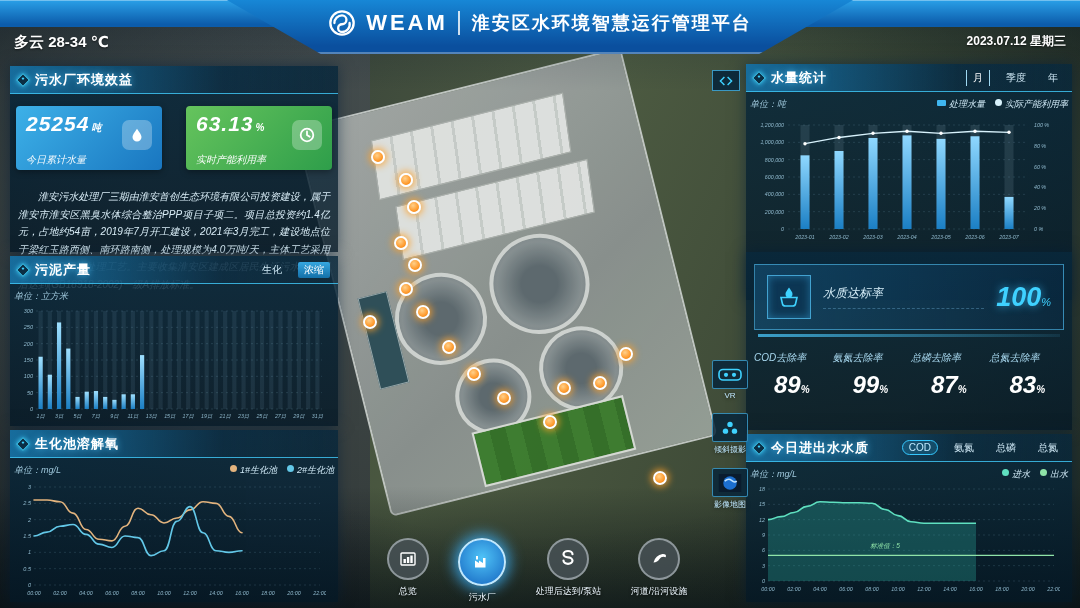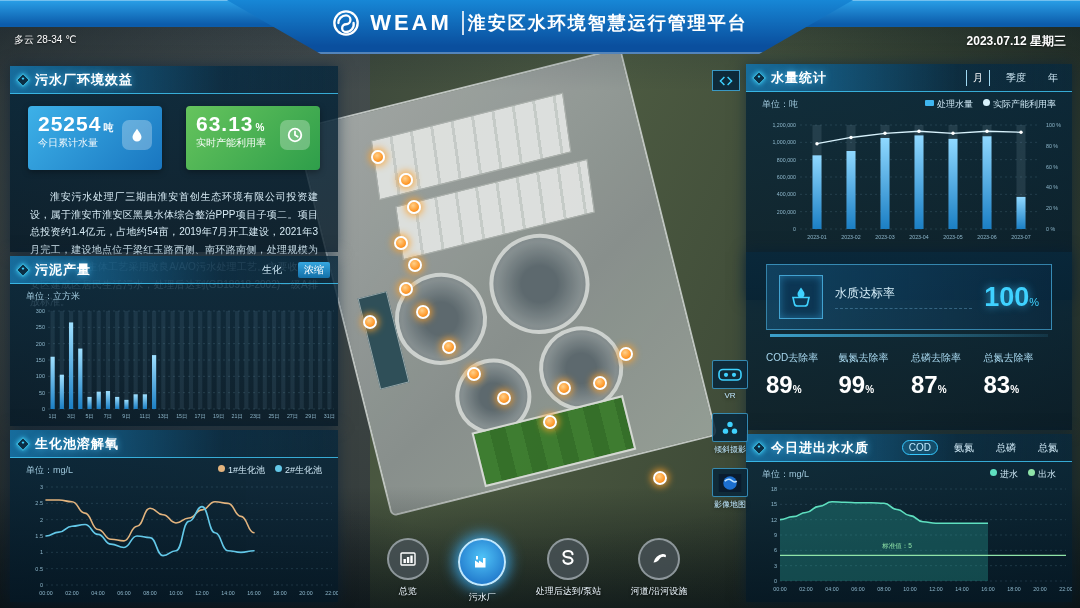--- a/index.html
+++ b/index.html
@@ -33,49 +33,49 @@
   
   .header{position:absolute;left:0;top:0;width:100%;height:56px;z-index:30;}
   .header-strip{position:absolute;left:0;top:0;width:100%;height:27px;
     background:linear-gradient(180deg,#2aa0e8,#0c5cab 90%);box-shadow:0 1px 0 rgba(255,255,255,.35) inset;}
   .header-center{position:absolute;left:21%;right:21%;top:0;height:54px;
     background:linear-gradient(180deg,#1787d6,#0a4f9e 85%);
     clip-path:polygon(0 0,100% 0,85% 100%,15% 100%);box-shadow:0 -2px 0 rgba(255,255,255,.3) inset;}
   .brand-row{position:absolute;left:0;top:9px;width:100%;display:flex;justify-content:center;align-items:center;gap:10px;}
   .logo{width:28px;height:28px;}
   .brand{font-size:22px;font-weight:bold;letter-spacing:3px;}
-  .app-title{font-size:18px;font-weight:bold;letter-spacing:2px;border-left:2px solid rgba(255,255,255,.8);padding-left:4px;}
-  .weather{position:absolute;left:14px;top:33px;font-size:10px;font-weight:normal;text-shadow:0 1px 2px rgba(0,0,0,.6);}
+  .app-title{font-size:18px;font-weight:bold;letter-spacing:2px;border-left:2px solid rgba(255,255,255,.8);padding-left:12px;}
+  .weather{position:absolute;left:14px;top:33px;font-size:15px;font-weight:bold;text-shadow:0 1px 2px rgba(0,0,0,.6);}
   .date{position:absolute;right:14px;top:33px;font-size:12px;font-weight:bold;text-shadow:0 1px 2px rgba(0,0,0,.6);}
   
   .panel{position:absolute;z-index:20;background:linear-gradient(180deg,rgba(8,40,60,.85),rgba(4,24,38,.78));
     box-shadow:0 0 14px rgba(0,30,55,.55);}
   .panel-header{height:27px;display:flex;align-items:center;gap:7px;padding:0 8px;
     background:linear-gradient(90deg,rgba(24,116,168,.9),rgba(10,52,82,.25) 65%,rgba(10,52,82,0));
     border-bottom:1px solid rgba(62,194,240,.85);}
   .p-icon{width:8px;height:8px;transform:rotate(45deg);background:#0b2e44;border:1px solid #3fd2ff;
     box-shadow:0 0 5px #3fd2ff;flex:0 0 auto;position:relative;}
   .p-icon::after{content:"";position:absolute;left:2px;top:2px;width:2px;height:2px;background:#3fd2ff;}
   .panel-title{font-size:13px;font-weight:bold;color:#fff;letter-spacing:1px;margin:0;
     text-shadow:0 0 7px rgba(80,200,255,.8);flex:1 1 auto;}
-  .panel-body{position:relative;padding:4px 12px;}
+  .panel-body{position:relative;padding:4px 0;font-style:italic;}
   
   .tabs{display:flex;align-items:center;gap:10px;font-size:10px;color:#cfe8f5;}
   .tabs .tab{cursor:pointer;padding:1px 6px;}
   .tabs-pill .tab.active{background:linear-gradient(180deg,#36a7e0,#1470a8);border-radius:2px;color:#fff;}
   .tabs-bracket .tab.active{border-left:1px solid #9fd9f2;border-right:1px solid #9fd9f2;color:#fff;}
   .tabs-capsule .tab.active{border:1px solid #35c8ff;border-radius:9px;color:#bfeaff;background:rgba(40,150,200,.25);}
   
   .cards{display:flex;gap:24px;padding:8px 6px 4px 6px;}
   .stat-card{flex:1;height:52px;border-radius:4px;padding:6px 10px;position:relative;box-shadow:0 2px 6px rgba(0,0,0,.35);}
   .stat-card.blue{background:linear-gradient(135deg,#3db1e8,#1976c0);}
   .stat-card.green{background:linear-gradient(135deg,#66c45d,#2e9e4a);}
   .stat-card .val{font-size:21px;font-weight:bold;letter-spacing:1px;}
   .stat-card .unit{font-size:10px;font-weight:bold;margin-left:2px;}
-  .stat-card .lbl{font-size:10px;color:rgba(255,255,255,.95);margin-top:0;}
+  .stat-card .lbl{font-size:10px;color:rgba(255,255,255,.95);margin-top:17px;}
   .card-icon{position:absolute;right:10px;top:14px;width:30px;height:30px;border-radius:7px;
     background:rgba(255,255,255,.28);display:flex;align-items:center;justify-content:center;}
   .card-icon svg{width:18px;height:18px;}
   .desc{font-size:10px;line-height:1.75;color:#d8ecf6;text-align:justify;padding:4px 8px;text-indent:2em;}
   
   .chart-meta{display:flex;justify-content:space-between;align-items:center;padding:2px 4px 0 4px;}
   .unit-label{font-size:9px;color:#9fc8dc;}
   .legend{display:flex;gap:10px;font-size:9px;color:#cfe8f5;align-items:center;}
   .legend .sw{display:inline-block;width:7px;height:7px;border-radius:50%;margin-right:3px;vertical-align:1px;}
   .legend .sw.square{border-radius:1px;width:9px;height:6px;}
@@ -83,21 +83,21 @@
   .compliance{margin:8px 8px 4px 8px;border:1px solid rgba(80,190,240,.6);height:64px;display:flex;align-items:center;
     background:linear-gradient(90deg,rgba(22,86,126,.55),rgba(10,44,72,.45));padding:0 12px;gap:12px;}
   .comp-icon{width:42px;height:42px;border:1px solid rgba(80,190,240,.8);display:flex;align-items:center;justify-content:center;
     background:rgba(10,50,80,.6);box-shadow:0 0 8px rgba(60,180,240,.45) inset;}
   .comp-label{font-size:12px;color:#d5edf8;flex:1;border-bottom:1px dashed rgba(120,190,230,.35);padding-bottom:6px;}
   .comp-val{font-size:27px;font-weight:bold;color:#3fd2ff;text-shadow:0 0 8px rgba(60,200,255,.7);}
   .comp-unit{font-size:11px;color:#3fd2ff;}
   .comp-bar{height:3px;margin:2px 12px 0 12px;background:linear-gradient(90deg,rgba(70,190,240,.8),rgba(70,190,240,.1));}
   .stats-grid{display:grid;grid-template-columns:repeat(4,1fr);padding:14px 8px 0 8px;gap:4px;}
   .mini-stat .ms-label{font-size:10px;color:#a8d8ef;white-space:nowrap;}
-  .mini-stat .ms-val{font-size:24px;font-weight:bold;margin-top:6px;}
+  .mini-stat .ms-val{font-size:24px;font-weight:bold;margin-top:6px;margin-left:20px;}
   .mini-stat .ms-unit{font-size:10px;font-weight:bold;}
   
   .tools{position:absolute;left:710px;top:360px;width:40px;z-index:25;display:flex;flex-direction:column;gap:13px;}
   .tool-btn{display:flex;flex-direction:column;align-items:center;gap:2px;cursor:pointer;}
   .tool-icon{width:34px;height:27px;background:rgba(8,38,58,.85);border:1px solid rgba(70,180,230,.7);
     display:flex;align-items:center;justify-content:center;border-radius:2px;}
   .tool-icon svg{width:24px;height:18px;}
   .tool-label{font-size:8px;color:#bfe8ff;text-shadow:0 0 4px rgba(0,0,0,.8);}
   
   .collapse-btn{position:absolute;left:712px;top:70px;width:26px;height:19px;z-index:25;background:rgba(8,38,58,.9);

